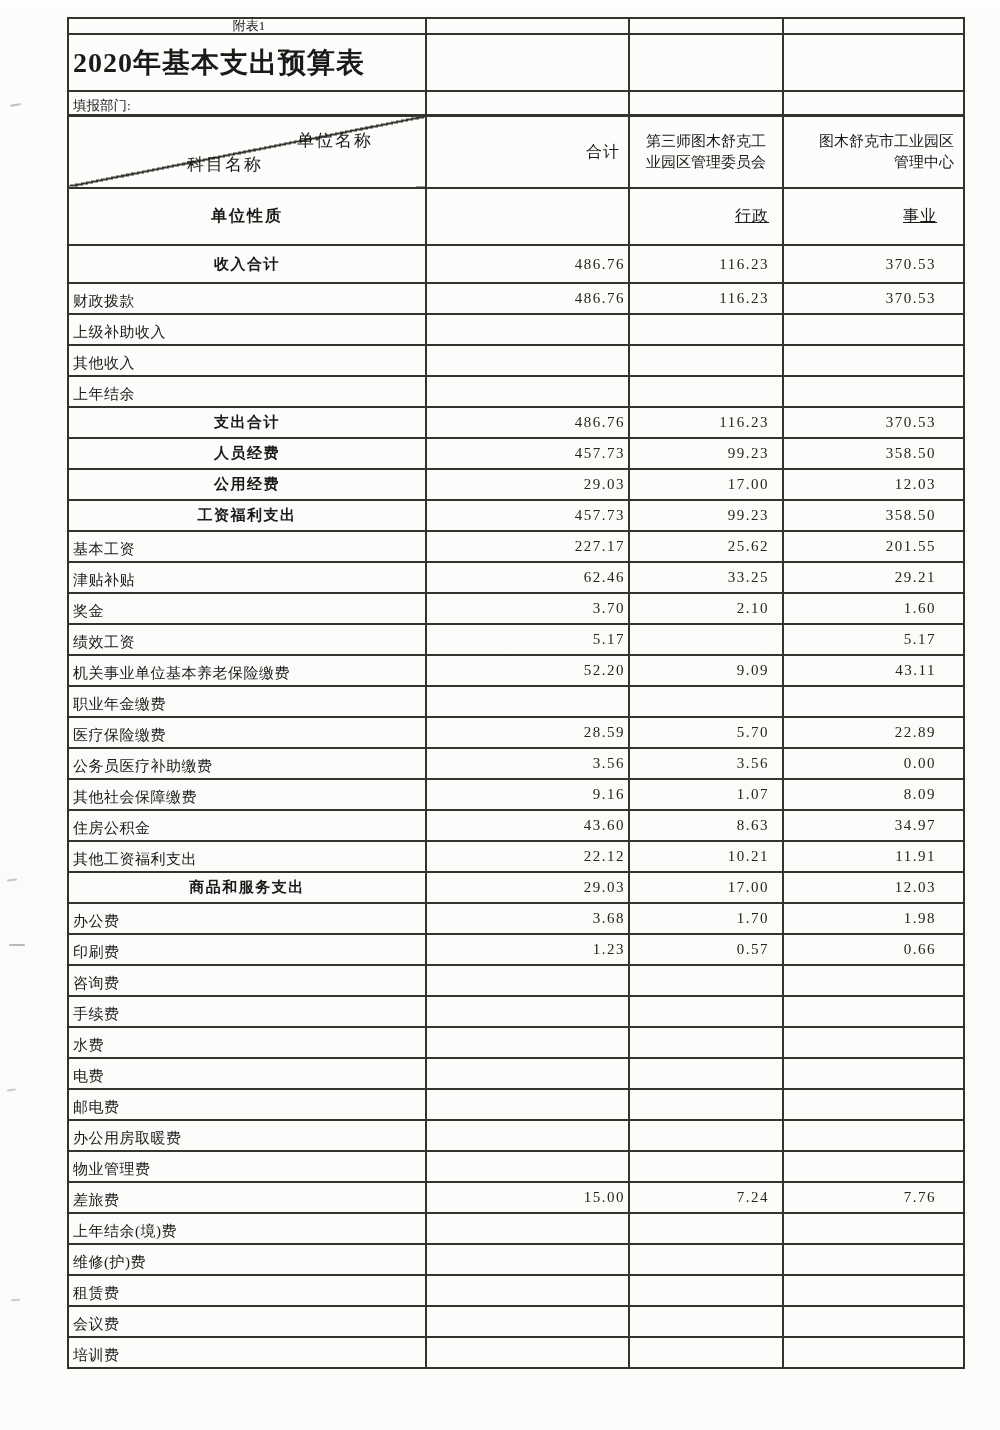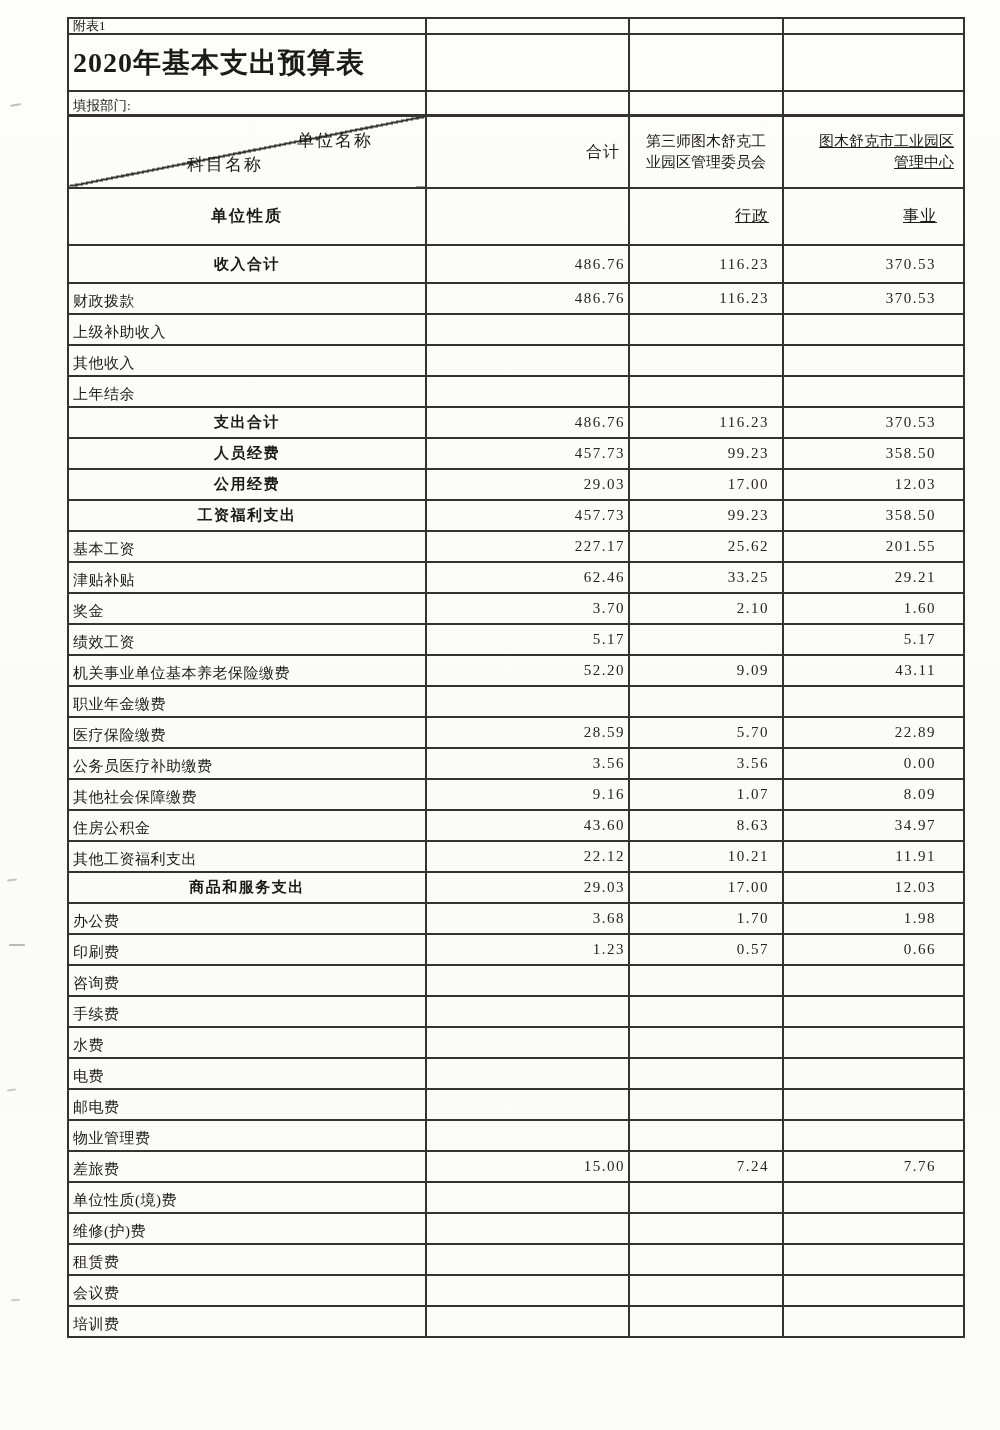--- a/index.html
+++ b/index.html
@@ -40,21 +40,21 @@
     border-collapse: collapse;
     table-layout: fixed;
   }
   .budget-table td {
     border: 2px solid #35332f;
     padding: 0;
     overflow: hidden;
   }
 
   
-  tr.attachment-row { height: 16px; }
+  tr.attachment-row { height: 16px; text-align: center; }
   tr.attachment-row td { font-size: 13px; line-height: 14px; padding: 0 0 0 4px; vertical-align: middle; }
   tr.title-row { height: 57px; }
   td.title-cell {
     font-size: 28px;
     font-weight: bold;
     letter-spacing: 1px;
     padding-left: 4px !important;
     vertical-align: middle;
     border-radius: 17px;
   }
@@ -83,21 +83,21 @@
   .corner-bottom {
     position: absolute;
     bottom: 11px;
     left: 118px;
     font-size: 17px;
     letter-spacing: 2px;
   }
   td.colhead { font-size: 15px; line-height: 21px; vertical-align: middle; }
   td.colhead-total { text-align: right; padding-right: 8px !important; font-size: 16px; letter-spacing: 1px; }
   td.colhead-committee { text-align: center; padding: 0 13px !important; }
-  td.colhead-center { text-align: right; padding: 0 9px 0 26px !important; text-decoration: underline; }
+  td.colhead-center { text-align: right; padding: 0 9px 0 26px !important; }
 
   
   tr.nature-row { height: 57px; }
   tr.nature-row td { font-size: 16px; vertical-align: middle; }
   td.nature-label { text-align: center; font-weight: bold; letter-spacing: 2px; }
   td.nature-val { text-align: right; padding-right: 26px !important; letter-spacing: 1px; text-decoration: underline; }
   td.nature-val.admin { padding-right: 13px !important; }
 
   
   tbody.data-body tr { height: 31px; }
@@ -342,33 +342,39 @@
     <td class="num-cell num-admin"></td>
     <td class="num-cell num-inst"></td>
   </tr>
       <tr>
     <td class="label-cell">邮电费</td>
     <td class="num-cell num-total"></td>
     <td class="num-cell num-admin"></td>
     <td class="num-cell num-inst"></td>
   </tr>
       <tr>
+    <td class="label-cell">办公用房取暖费</td>
+    <td class="num-cell num-total"></td>
+    <td class="num-cell num-admin"></td>
+    <td class="num-cell num-inst"></td>
+  </tr>
+      <tr>
     <td class="label-cell">物业管理费</td>
     <td class="num-cell num-total"></td>
     <td class="num-cell num-admin"></td>
     <td class="num-cell num-inst"></td>
   </tr>
       <tr>
     <td class="label-cell">差旅费</td>
     <td class="num-cell num-total">15.00</td>
     <td class="num-cell num-admin">7.24</td>
     <td class="num-cell num-inst">7.76</td>
   </tr>
       <tr>
-    <td class="label-cell">单位性质(境)费</td>
+    <td class="label-cell">上年结余(境)费</td>
     <td class="num-cell num-total"></td>
     <td class="num-cell num-admin"></td>
     <td class="num-cell num-inst"></td>
   </tr>
       <tr>
     <td class="label-cell">维修(护)费</td>
     <td class="num-cell num-total"></td>
     <td class="num-cell num-admin"></td>
     <td class="num-cell num-inst"></td>
   </tr>

